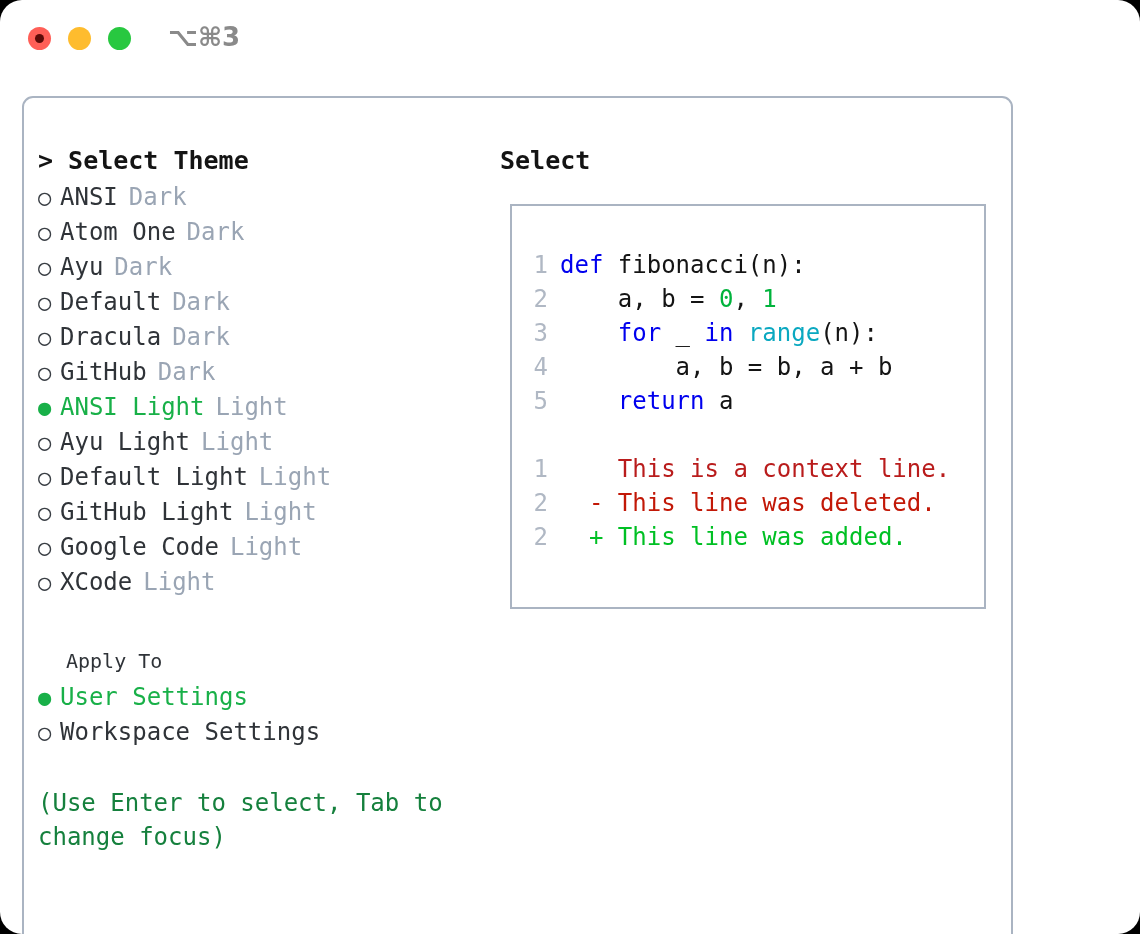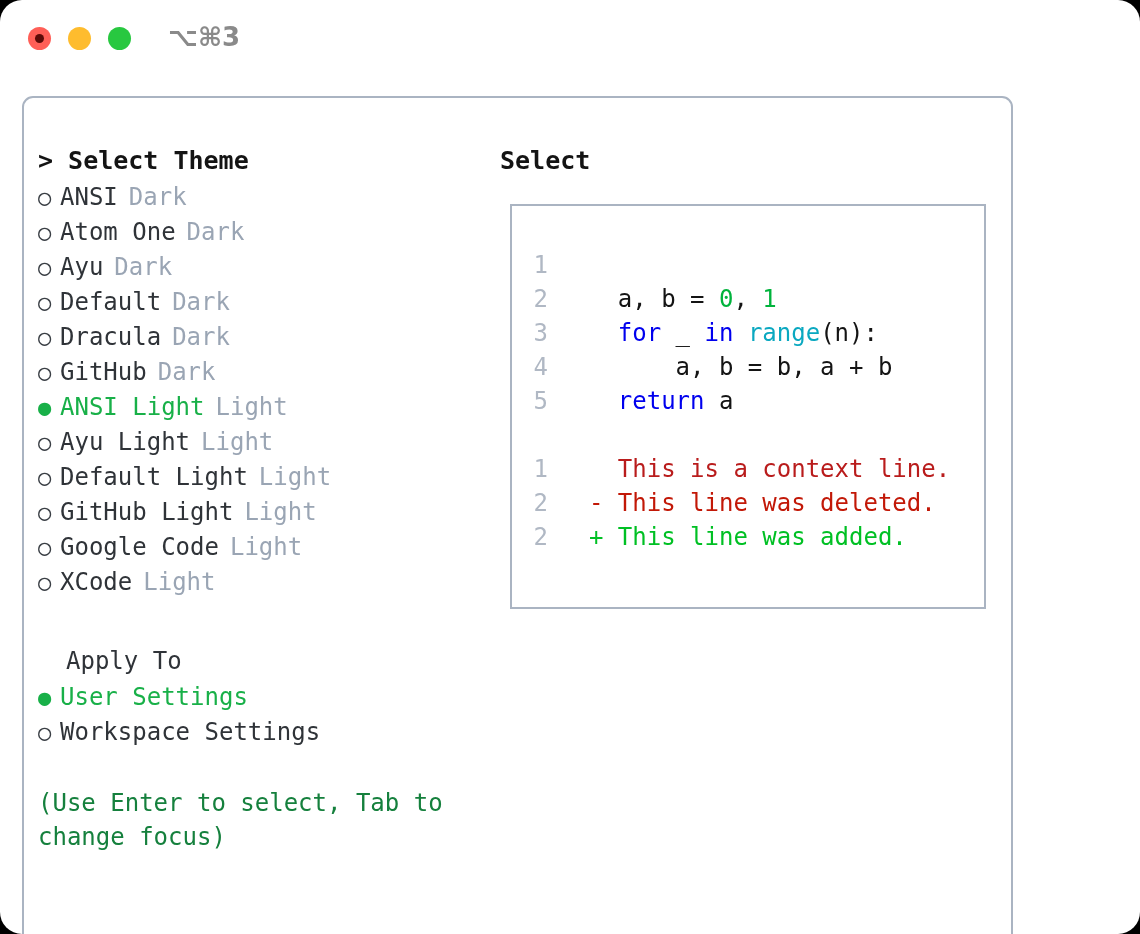--- a/index.html
+++ b/index.html
@@ -120,21 +120,21 @@
   .opt-row.selected .opt-label { color: #18b048; }
   .opt-badge {
     color: #9aa5b4;
     margin-left: 11px;
     flex: 0 0 auto;
   }
 
   
   #apply-block { margin-top: 44px; }
   .sub-heading {
-    font-size: 24px;
+    font-size: 20px;
     color: #2f3338;
     line-height: 34px;
     white-space: pre;
     padding-left: 28px;
   }
 
   
   #hint {
     margin-top: 36px;
     font-size: 24px;
@@ -239,21 +239,21 @@
 
       <div id="hint">(Use Enter to select, Tab to change focus)</div>
     </div>
 
     <div id="right-col">
       <div class="heading">Select</div>
 
       <div id="preview-box">
         <div id="code-area">
           <div id="code-lines">
-              <div class="code-line"><span class="lineno">1</span></div>
+              <div class="code-line"><span class="lineno">1</span><span class="code-txt"><span class="tok-kw">def</span><span class="tok-id"> fibonacci(n):</span></span></div>
               <div class="code-line"><span class="lineno">2</span><span class="code-txt"><span class="tok-id">    a, b = </span><span class="tok-num">0</span><span class="tok-id">, </span><span class="tok-num">1</span></span></div>
               <div class="code-line"><span class="lineno">3</span><span class="code-txt"><span class="tok-id">    </span><span class="tok-kw">for</span><span class="tok-id"> _ </span><span class="tok-kw">in</span><span class="tok-id"> </span><span class="tok-fn">range</span><span class="tok-id">(n):</span></span></div>
               <div class="code-line"><span class="lineno">4</span><span class="code-txt"><span class="tok-id">        a, b = b, a + b</span></span></div>
               <div class="code-line"><span class="lineno">5</span><span class="code-txt"><span class="tok-id">    </span><span class="tok-kw">return</span><span class="tok-id"> a</span></span></div>
             </div>
           <div class="gap"></div>
           <div id="diff-lines">
               <div class="code-line"><span class="lineno">1</span><span class="code-txt diff-ctx">    This is a context line.</span></div>
               <div class="code-line"><span class="lineno">2</span><span class="code-txt diff-del">  - This line was deleted.</span></div>
               <div class="code-line"><span class="lineno">2</span><span class="code-txt diff-add">  + This line was added.</span></div>

